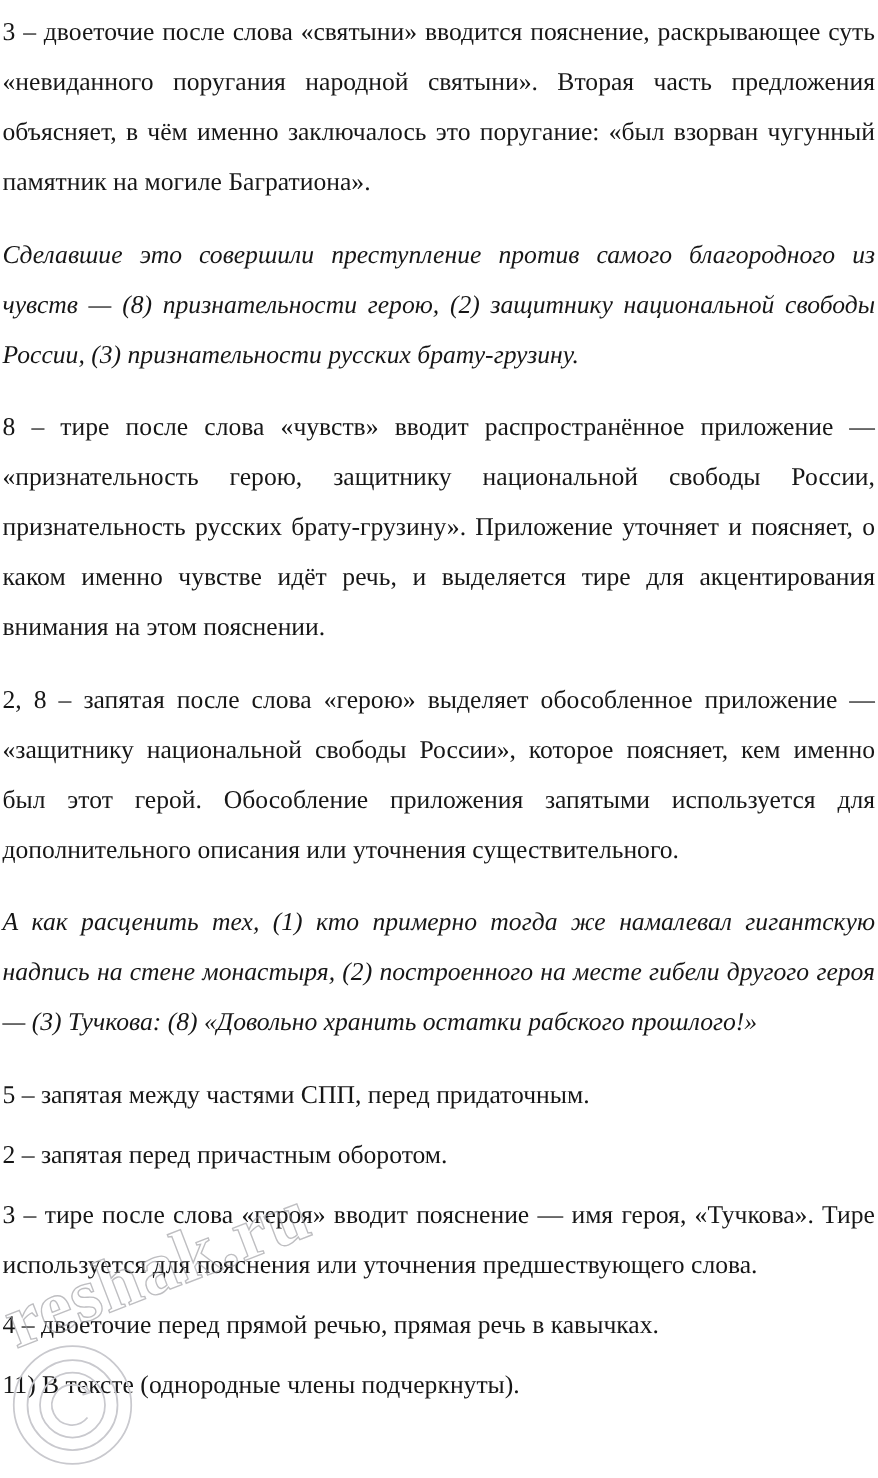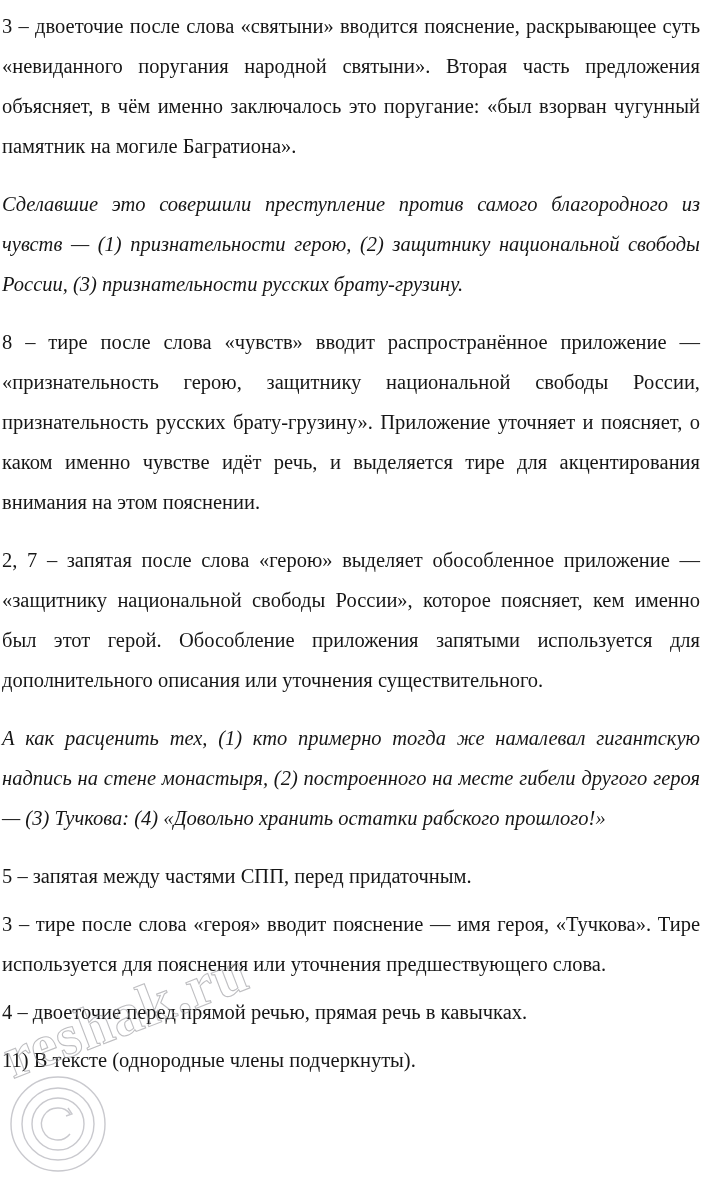--- a/index.html
+++ b/index.html
@@ -95,30 +95,31 @@
 </style>
 </head>
 <body>
 
 <div id="page">
 
   <div class="doc-body">
 
     <p class="para nostretch">3 – двоеточие после слова «святыни» вводится пояснение, раскрывающее суть «невиданного поругания народной святыни». Вторая часть предложения объясняет, в чём именно заключалось это поругание: «был взорван чугунный памятник на могиле Багратиона».</p>
 
-    <p class="para italic gap-md nostretch">Сделавшие это совершили преступление против самого благородного из чувств — (1) признательности герою, (2) защитнику национальной свободы России, (3) признательности русских брату-грузину.</p>
+    <p class="para italic gap-md nostretch">Сделавшие это совершили преступление против самого благородного из чувств — (8) признательности герою, (2) защитнику национальной свободы России, (3) признательности русских брату-грузину.</p>
 
     <p class="para gap-md nostretch">8 – тире после слова «чувств» вводит распространённое приложение — «признательность герою, защитнику национальной свободы России, признательность русских брату-грузину». Приложение уточняет и поясняет, о каком именно чувстве идёт речь, и выделяется тире для акцентирования внимания на этом пояснении.</p>
 
-    <p class="para gap-md nostretch">2, 7 – запятая после слова «герою» выделяет обособленное приложение — «защитнику национальной свободы России», которое поясняет, кем именно был этот герой. Обособление приложения запятыми используется для дополнительного описания или уточнения существительного.</p>
+    <p class="para gap-md nostretch">2, 8 – запятая после слова «герою» выделяет обособленное приложение — «защитнику национальной свободы России», которое поясняет, кем именно был этот герой. Обособление приложения запятыми используется для дополнительного описания или уточнения существительного.</p>
 
-    <p class="para italic gap-md nostretch">А как расценить тех, (1) кто примерно тогда же намалевал гигантскую надпись на стене монастыря, (2) построенного на месте гибели другого героя — (3) Тучкова: (4) «Довольно хранить остатки рабского прошлого!»</p>
+    <p class="para italic gap-md nostretch">А как расценить тех, (1) кто примерно тогда же намалевал гигантскую надпись на стене монастыря, (2) построенного на месте гибели другого героя — (3) Тучкова: (8) «Довольно хранить остатки рабского прошлого!»</p>
 
     <p class="para gap-md nostretch">5 – запятая между частями СПП, перед придаточным.</p>
 
+    <p class="para gap-sm nostretch">2 – запятая перед причастным оборотом.</p>
 
     <p class="para gap-sm nostretch">3 – тире после слова «героя» вводит пояснение — имя героя, «Тучкова». Тире используется для пояснения или уточнения предшествующего слова.</p>
 
     <p class="para gap-sm nostretch">4 – двоеточие перед прямой речью, прямая речь в кавычках.</p>
 
     <p class="para gap-sm nostretch">11) В тексте (однородные члены подчеркнуты).</p>
 
   </div>
 
   <div id="watermark">

